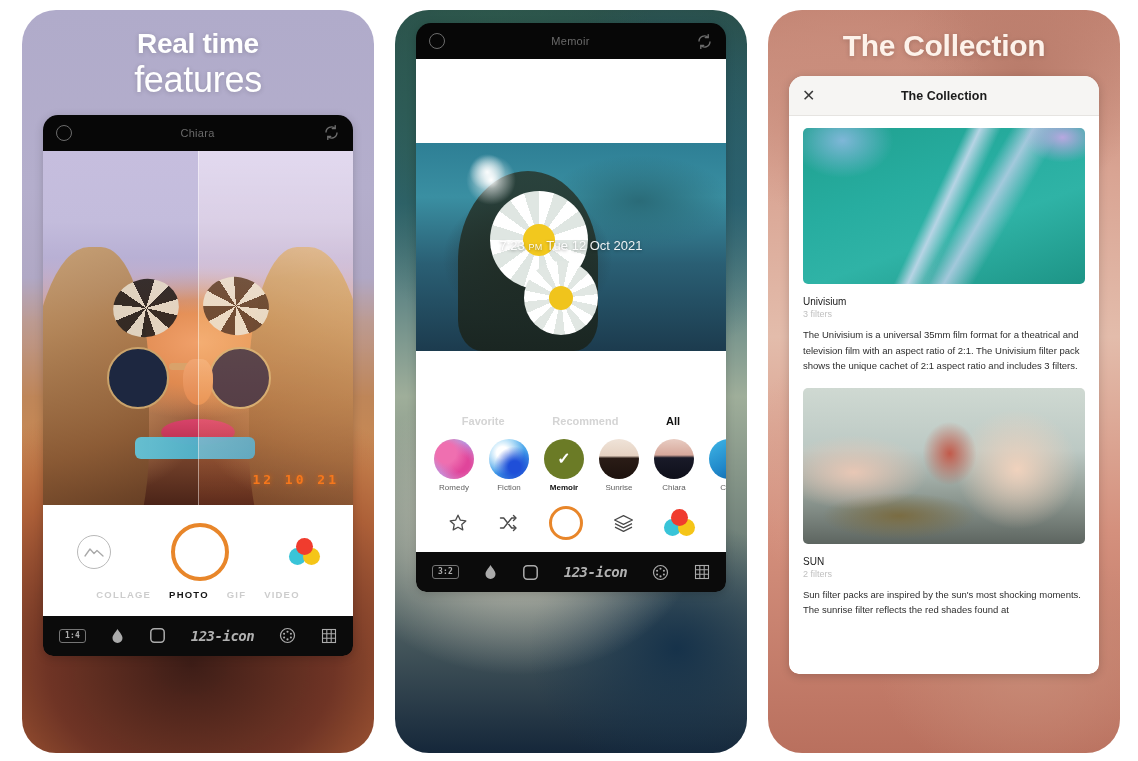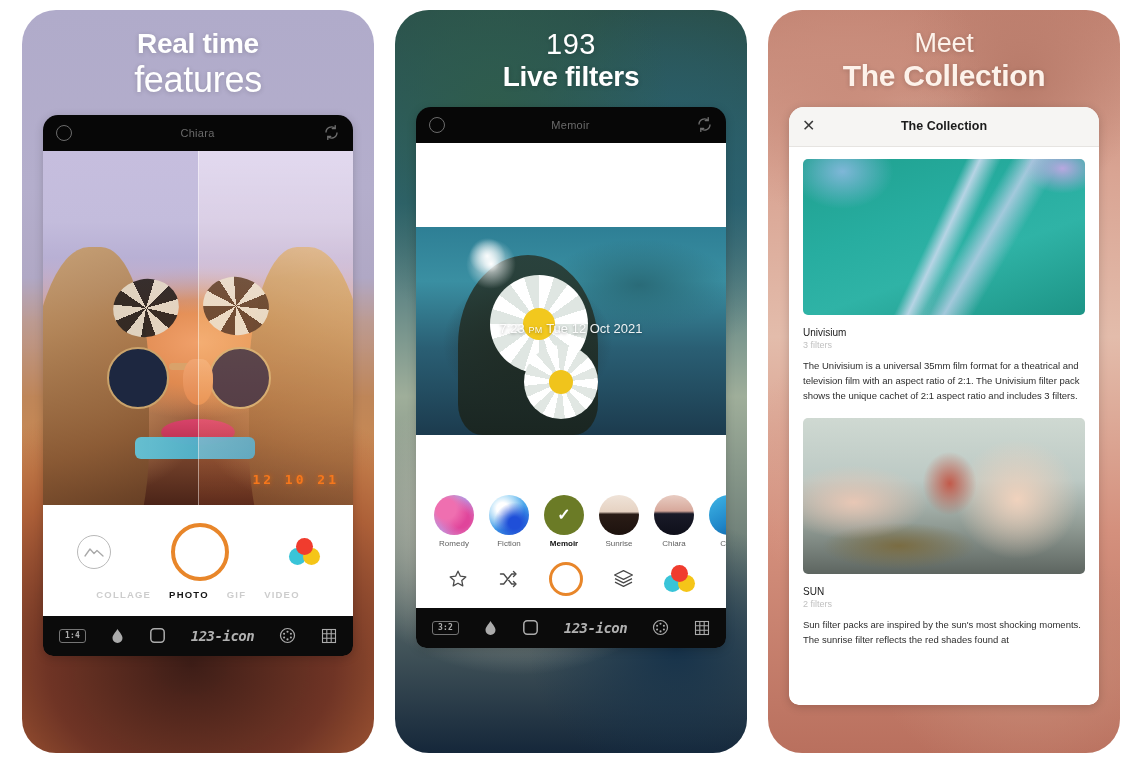--- a/index.html
+++ b/index.html
@@ -415,24 +415,20 @@
             <path d="M5.8 1.5v13M10.2 1.5v13M1.5 5.8h13M1.5 10.2h13"></path>
           </svg>
         </div>
       </div>
     </div>
   </div>
 
   <div class="panel p2">
     <div class="panel-bg bg2"></div>
 
-    <div class="panel-title p2">
-      <div class="line1">193</div>
-      <div class="line2">Live filters</div>
-    </div>
 
     <div class="device">
       <div class="appbar">
         <div class="ring-icon"></div>
         <div class="appbar-title">Memoir</div>
         <div class="flip-icon">
           <svg width="17" height="17" viewBox="0 0 17 17" fill="none" stroke="#6c6c6c" stroke-width="1.4">
             <path d="M3 8.5a5.5 5.5 0 0 1 9.2-4.1"></path>
             <path d="M14 8.5a5.5 5.5 0 0 1-9.2 4.1"></path>
             <path d="M12.2 1.6v2.9h-2.9" stroke-linecap="round"></path>
@@ -450,20 +446,25 @@
         <div class="daisy daisy-small"></div>
         <div class="timestamp2">
           <span>7:23</span>
           <span class="ampm">PM</span>
           <span>Tue 12 Oct 2021</span>
         </div>
       </div>
 
       <div class="vp2-white-bot"></div>
 
+      <div class="filter-tabs">
+        <div class="f-tab">Favorite</div>
+        <div class="f-tab">Recommend</div>
+        <div class="f-tab active">All</div>
+      </div>
 
       <div class="filter-strip">
         <div class="f-item">
           <div class="f-thumb th-romedy"></div>
           <div class="f-name">Romedy</div>
         </div>
         <div class="f-item">
           <div class="f-thumb th-fiction"></div>
           <div class="f-name">Fiction</div>
         </div>
@@ -547,21 +548,20 @@
           </svg>
         </div>
       </div>
     </div>
   </div>
 
   <div class="panel p3">
     <div class="panel-bg bg3"></div>
 
     <div class="panel-title p3">
-      <div class="line1">Meet</div>
       <div class="line2">The Collection</div>
     </div>
 
     <div class="device">
       <div class="sheet">
         <div class="sheet-head">
           <div class="x-icon">✕</div>
           <div class="sheet-title">The Collection</div>
         </div>
         <div class="sheet-body">

